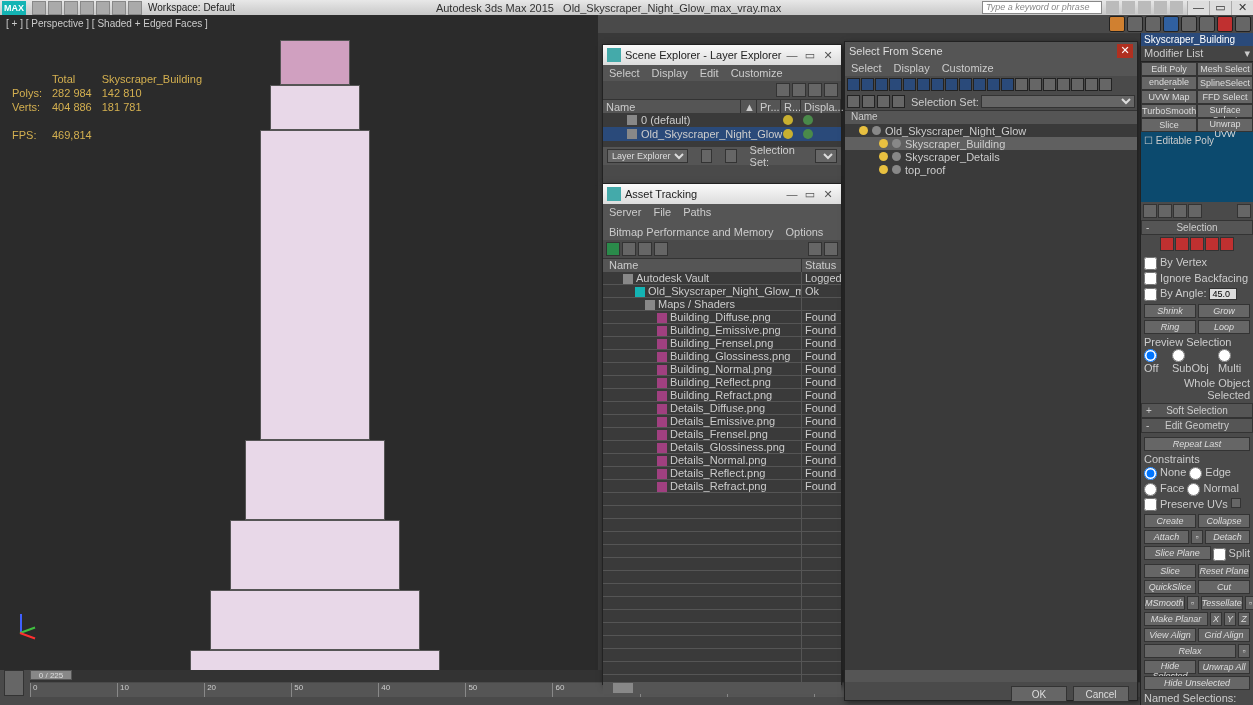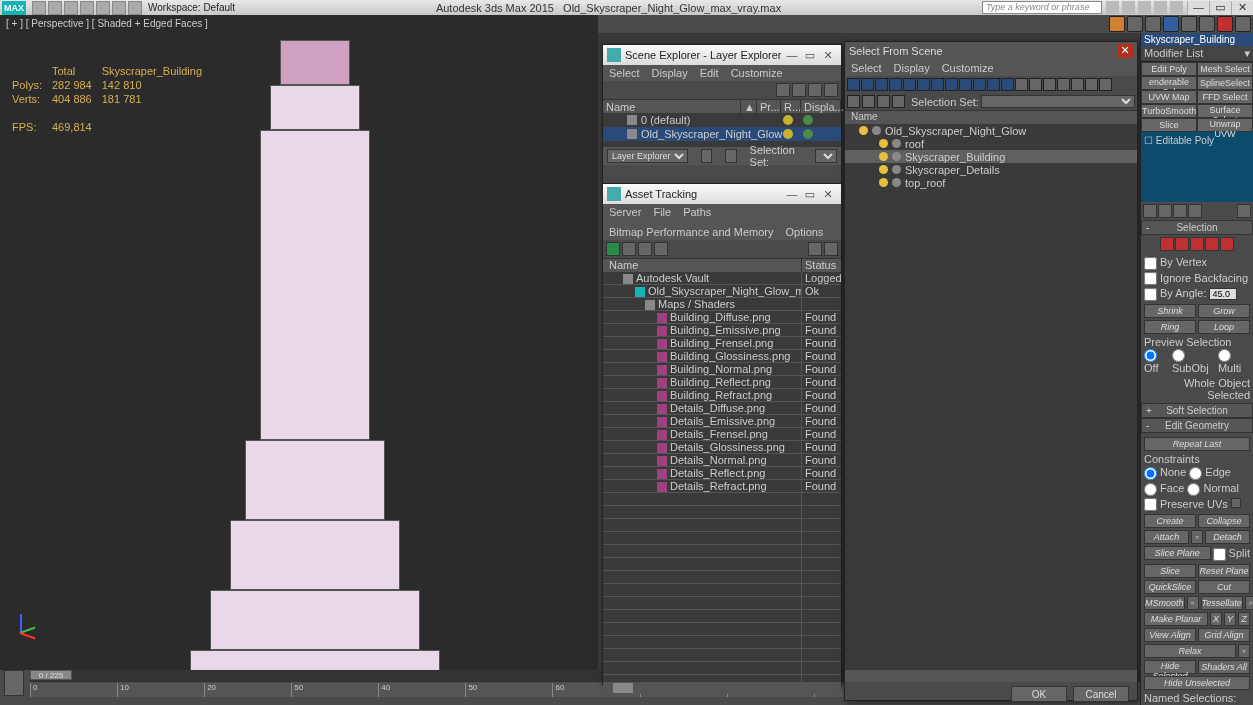--- a/index.html
+++ b/index.html
@@ -21,21 +21,21 @@
 
 #maintoolbar { position: absolute; top: 15px; left: 0; right: 0; height: 18px; background: #4a4a4a; display: flex; align-items: center; justify-content: flex-end; gap: 2px; padding-right: 2px; }
 #maintoolbar span { width: 16px; height: 16px; background: #666; border: 1px solid #222; border-radius: 2px; }
 #maintoolbar .orange { background: #d08030; }
 #maintoolbar .red { background: #c03030; }
 #maintoolbar .blue { background: #3060a0; }
 
 
 #viewport { position: absolute; top: 15px; left: 0; width: 598px; height: 655px; background: #2b2b2b; }
 #viewport .vplabel { position: absolute; top: 3px; left: 6px; color: #ccc; font-size: 10px; }
-#viewport .stats { position: absolute; top: 48px; left: 10px; color: #d4b050; font-size: 10px; line-height: 12px; }
+#viewport .stats { position: absolute; top: 56px; left: 10px; color: #d4b050; font-size: 10px; line-height: 12px; }
 #viewport .stats td { padding-right: 8px; }
 #viewport .building { position: absolute; left: 170px; top: 25px; width: 280px; height: 640px; }
 #viewport .block { position: absolute; background: #e8d8e8; border: 1px solid #555; }
 #viewport .block.b1 { left: 110px; top: 0; width: 70px; height: 45px; background: #d0a0c0; }
 #viewport .block.b2 { left: 100px; top: 45px; width: 90px; height: 45px; }
 #viewport .block.b3 { left: 90px; top: 90px; width: 110px; height: 310px; }
 #viewport .block.b4 { left: 75px; top: 400px; width: 140px; height: 80px; }
 #viewport .block.b5 { left: 60px; top: 480px; width: 170px; height: 70px; }
 #viewport .block.b6 { left: 40px; top: 550px; width: 210px; height: 60px; }
 #viewport .block.b7 { left: 20px; top: 610px; width: 250px; height: 30px; }
@@ -522,26 +522,20 @@
     <select><option></option></select>
   </div>
   <div class="hdrrow">Name</div>
   <div class="tree" id="sfs-tree">
       <div class="row">
         <span style="width:14px"></span>
         <span class="bulb"></span>
         <span class="sphere"></span>
         <span>Old_Skyscraper_Night_Glow</span>
       </div>
-      <div class="row">
-        <span style="width:34px"></span>
-        <span class="bulb"></span>
-        <span class="sphere"></span>
-        <span>roof</span>
-      </div>
       <div class="row sel">
         <span style="width:34px"></span>
         <span class="bulb"></span>
         <span class="sphere"></span>
         <span>Skyscraper_Building</span>
       </div>
       <div class="row">
         <span style="width:34px"></span>
         <span class="bulb"></span>
         <span class="sphere"></span>
@@ -684,21 +678,21 @@
     <div class="twobtn">
         <button>View Align</button>
         <button>Grid Align</button>
       </div>
     <div class="twobtn">
         <button style="flex:2">Relax</button>
         <button class="sq">▫</button>
       </div>
     <div class="twobtn">
         <button>Hide Selected</button>
-        <button>Shaders All</button>
+        <button>Unwrap All</button>
       </div>
     <div class="twobtn">
         <button style="flex:2">Hide Unselected</button>
       </div>
     <div>Named Selections:</div>
 
   </div>
 </div>
 
 </body></html>

